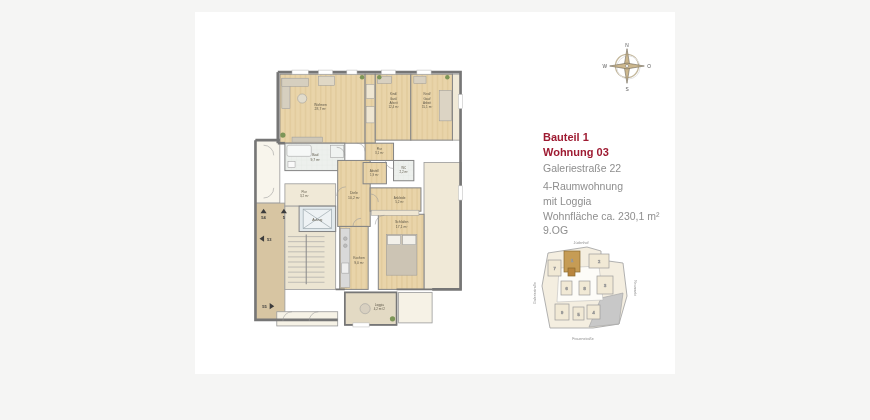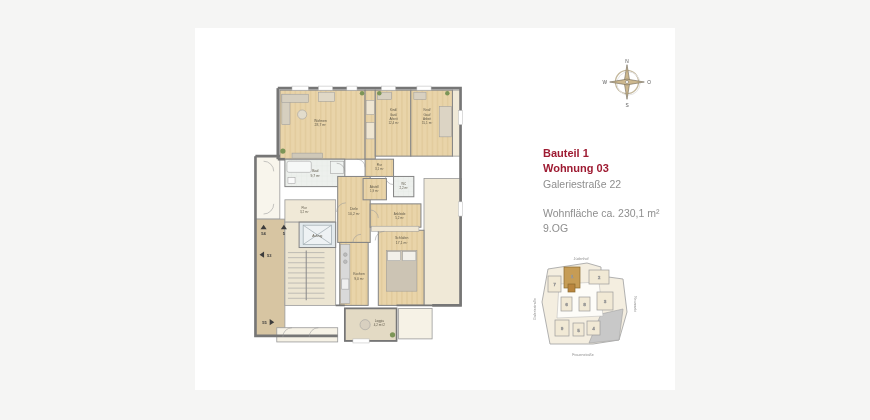--- a/index.html
+++ b/index.html
@@ -3,31 +3,31 @@
 <meta charset="utf-8">
 <style>
   html,body{margin:0;padding:0;}
   body{
     width:870px;height:420px;
     background:#f5f5f4;
     font-family:"Liberation Sans", sans-serif;
     position:relative;overflow:hidden;
   }
   .card{
-    position:absolute;left:195px;top:28px;width:480px;height:362px;
+    position:absolute;left:195px;top:12px;width:480px;height:362px;
     background:#ffffff;
   }
   .plan-wrap{position:absolute;left:56px;top:52px;width:214px;height:266px;}
   .compass-wrap{position:absolute;left:406px;top:26px;width:52px;height:56px;}
   .info{
     position:absolute;left:348px;top:118px;width:130px;
     font-size:10.5px;line-height:1.42;color:#8e8e8e;
   }
   .info .hd{font-weight:bold;color:#9e1b32;font-size:11px;line-height:1.4;}
-  .info .street{margin-bottom:14px;}
+  .info .street{margin-bottom:3px;}
   .siteplan-wrap{position:absolute;left:334px;top:226px;width:112px;height:120px;}
   svg text{font-family:"Liberation Sans", sans-serif;}
   .roomname{fill:#5d5748;}
   .marker{fill:#3c3c3c;font-weight:bold;}
 </style>
 </head>
 <body>
 
 <div class="card">
 
@@ -236,20 +236,22 @@
         <text x="27" y="53">S</text>
         <text x="4" y="28.8">W</text>
       </g>
     </svg>
   </div>
 
   <div class="info">
     <div class="hd">Bauteil 1</div>
     <div class="hd">Wohnung 03</div>
     <div class="street">Galeriestraße 22</div>
+    <div>4-Raumwohnung</div>
+    <div>mit Loggia</div>
     <div>Wohnfläche ca. 230,1 m²</div>
     <div>9.OG</div>
   </div>
 
   <div class="siteplan-wrap">
     <svg viewBox="0 0 112 120" width="112" height="120">
 
       <path d="M19,15 L58,9 L72,13 L72,22 L94,25 L98,58 L90,86 L64,90 L21,90 L13,48 Z" fill="#f4eee0" stroke="#a8a8a8" stroke-width="0.9"></path>
       <path d="M72,60 L94,55 L90,86 L60,89 Z" fill="#c8c8c8" stroke="#a8a8a8" stroke-width="0.7"></path>
 

